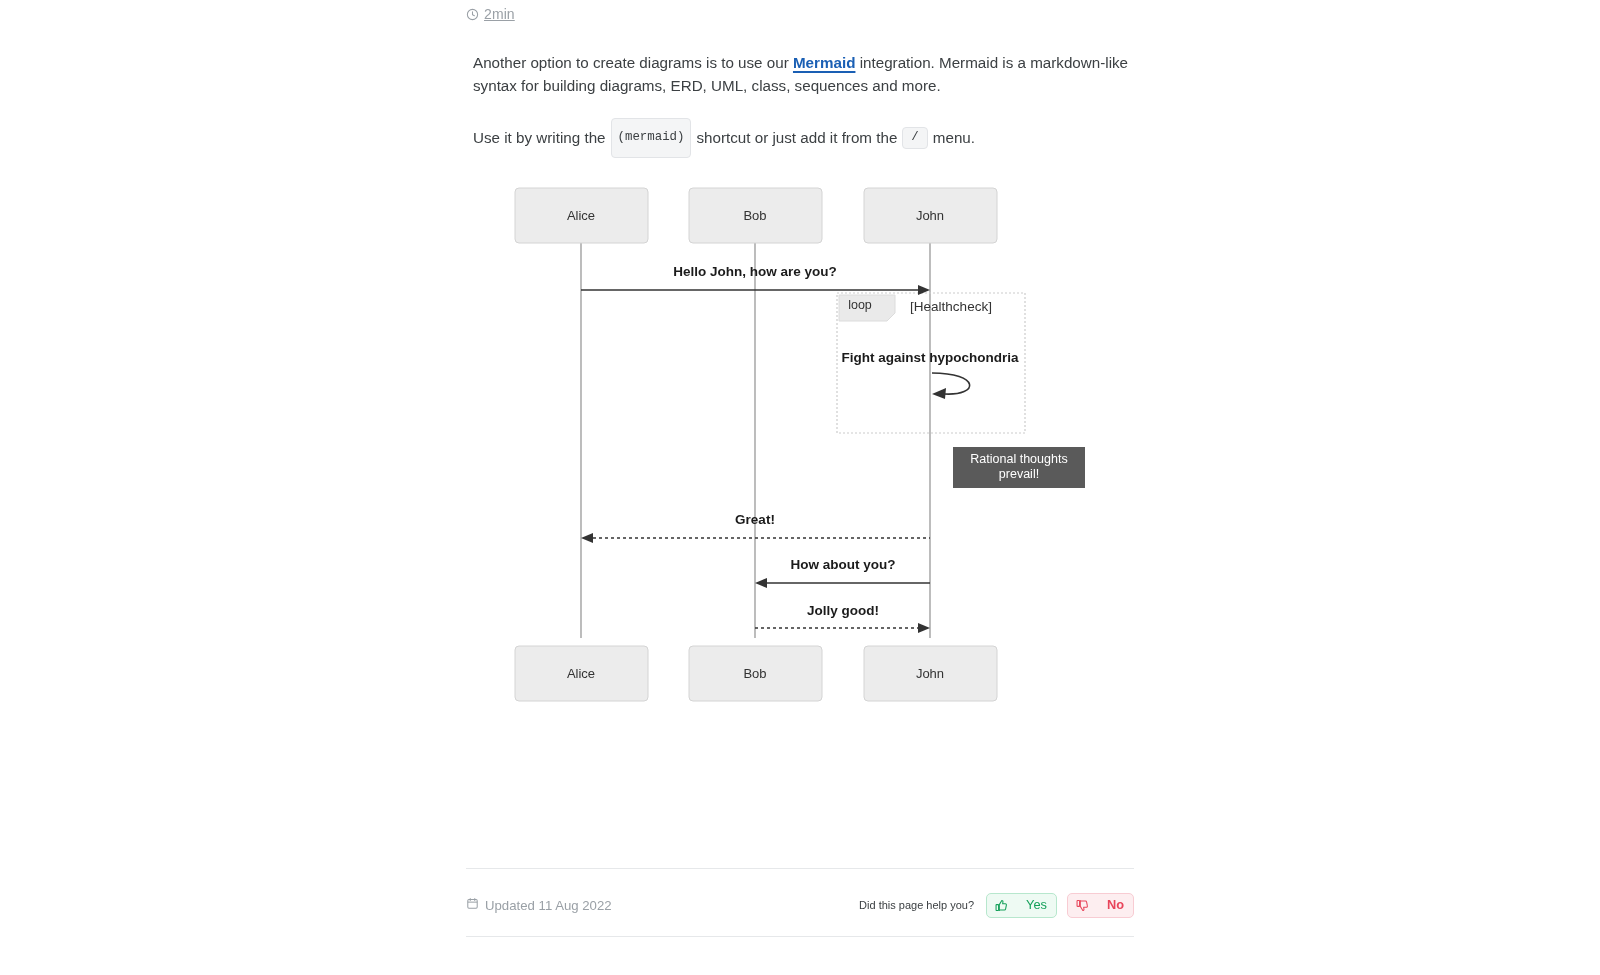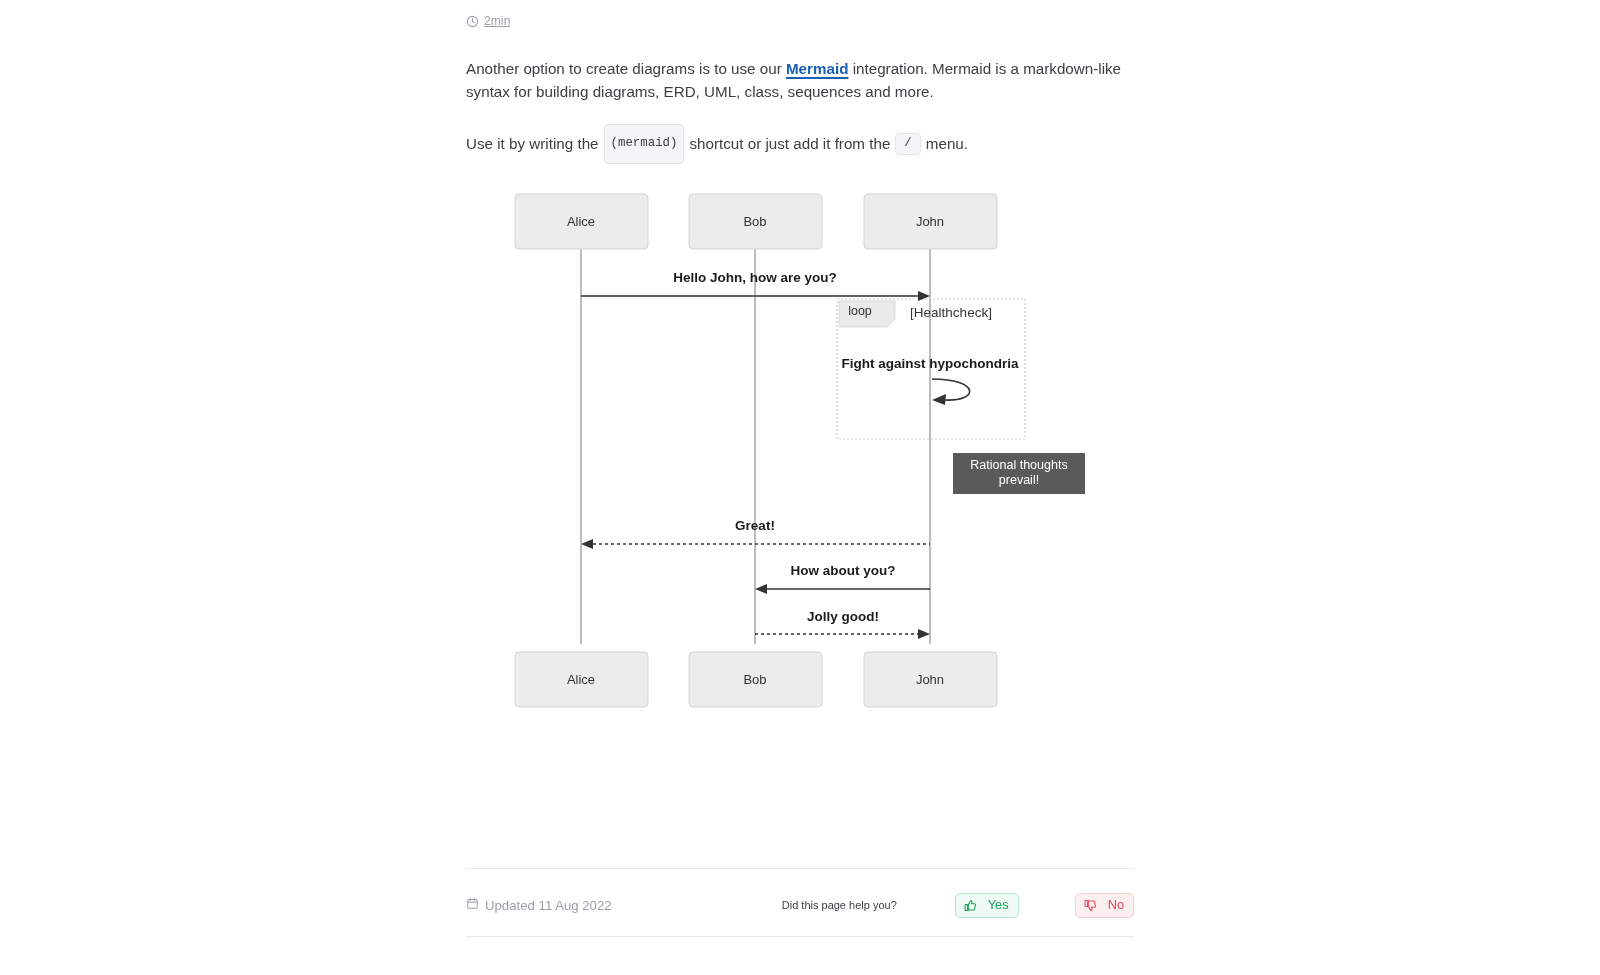--- a/index.html
+++ b/index.html
@@ -24,23 +24,23 @@
     left: 466px;
     top: 0;
     width: 668px;
   }
 
   
   .readtime {
     display: flex;
     align-items: center;
     gap: 5px;
-    margin-top: 14px;
+    margin-top: 6px;
     color: #9aa0a6;
-    font-size: 12px;
+    font-size: 14px;
     text-decoration: underline;
   }
   .readtime svg { display:block; }
   .readtime-label { letter-spacing: 0.1px; }
 
   
   .page-title {
     margin: 6px 0 0 0;
     font-size: 39px;
     line-height: 1.18;
@@ -48,21 +48,21 @@
     letter-spacing: -0.9px;
     color: #14181d;
     font-family: "DejaVu Sans", sans-serif;
   }
 
   
   .para {
     font-size: 15.2px;
     line-height: 1.52;
     color: #3c4043;
-    margin: 0;
+    margin: 7px;
   }
   .p1 { margin-top: 29px; width: 660px; }
   .p2 { margin-top: 21px; display: flex; align-items: center; flex-wrap: wrap; }
   .p3 { margin-top: 22px; }
 
   .link {
     color: #1a5fb4;
     font-weight: 700;
     text-decoration: underline;
     text-underline-offset: 3px;
@@ -125,38 +125,38 @@
     gap: 10px;
   }
   .help-label {
     color: #3c4043;
     font-size: 11px;
     margin-right: 2px;
   }
   .vote-btn {
     display: inline-flex;
     align-items: center;
-    gap: 11px;
+    gap: 18px;
     border-radius: 5px;
     padding: 5px 9px 5px 8px;
     font-size: 12.8px;
     line-height: 1;
     cursor: pointer;
     user-select: none;
-    margin-left: 46px;
   }
   .vote-yes {
     color: #15a05a;
     background: #eefaf3;
     border: 1px solid #b7e7cd;
   }
   .vote-no {
     color: #e8445a;
     background: #fdeef0;
     border: 1px solid #f8ccd3;
+    font-weight: bold;
   }
   .vote-btn svg { display: block; }
   .footer-bottom-divider {
     position: absolute;
     left: 466px;
     top: 936px;
     width: 668px;
     height: 1px;
     background: #e6e8ea;
   }

